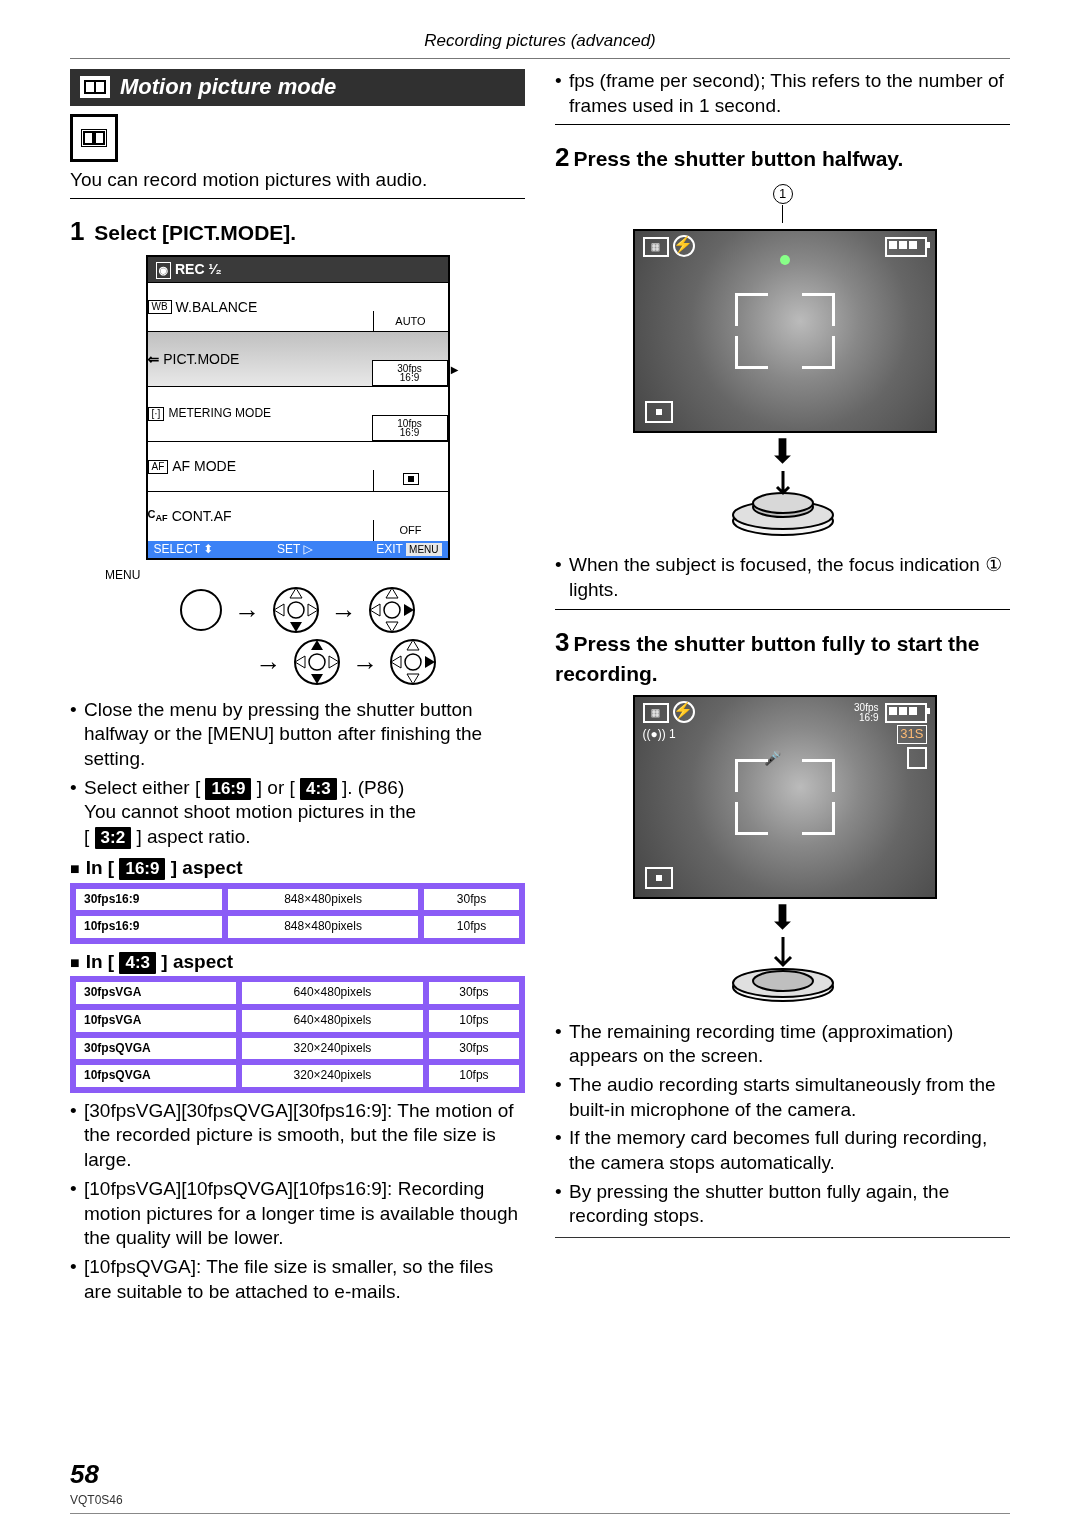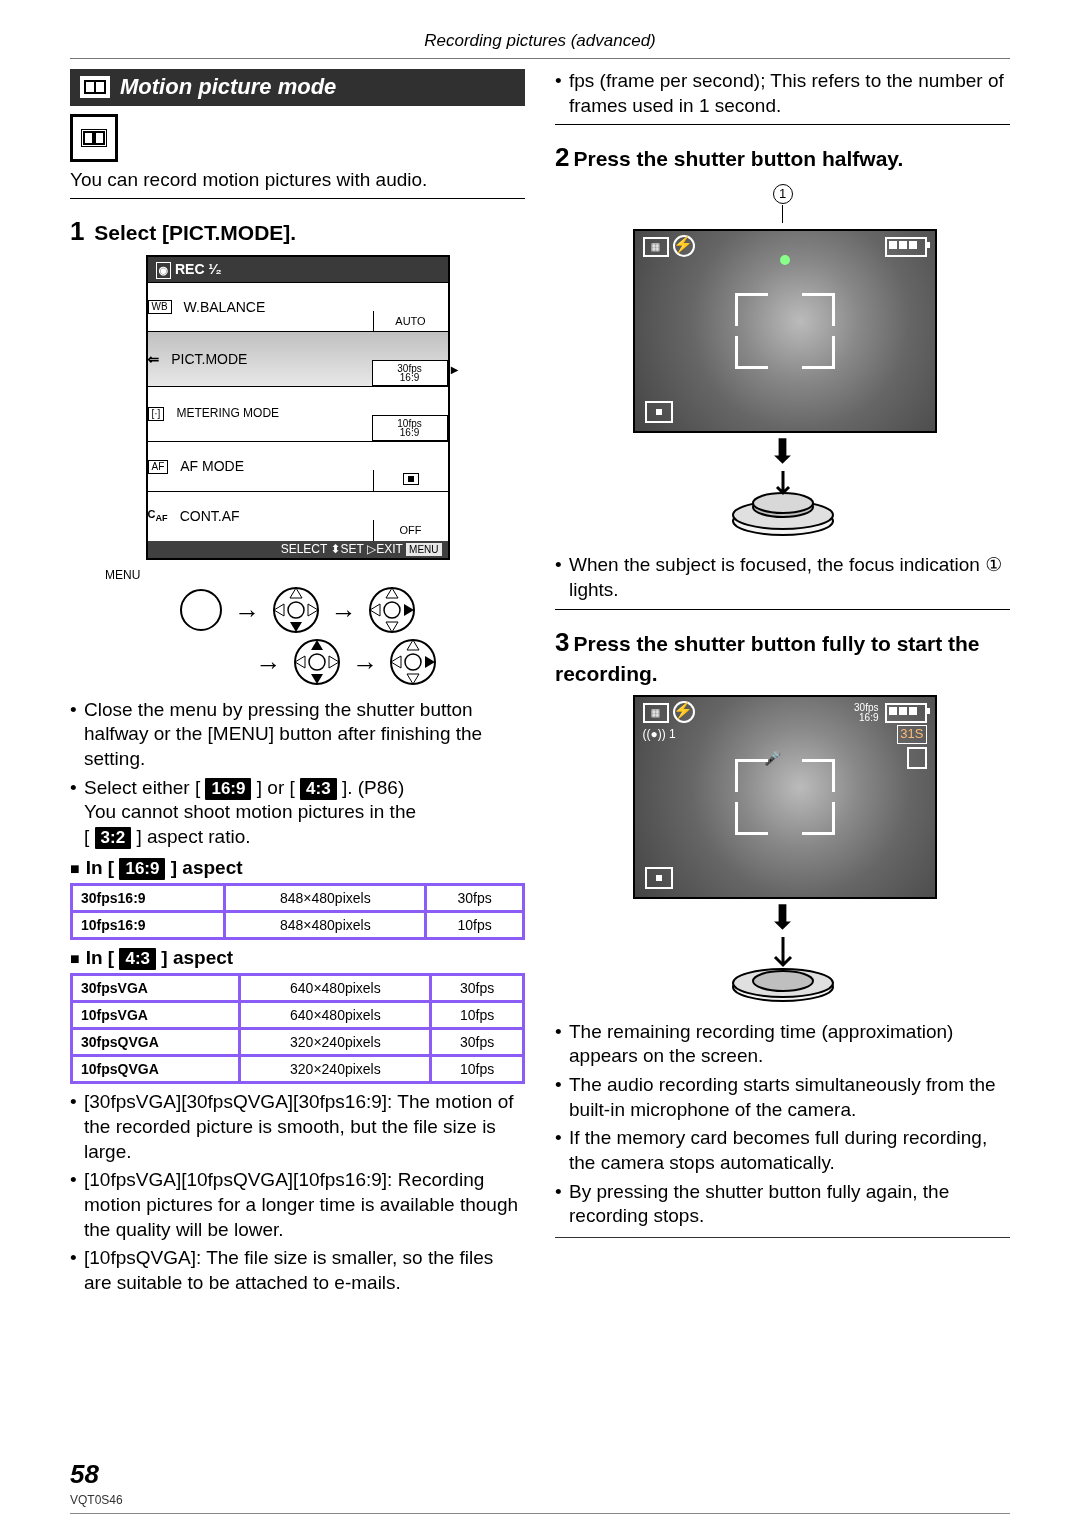--- a/index.html
+++ b/index.html
@@ -102,42 +102,42 @@
   .cam-menu .row {
     display: flex;
     align-items: center;
     border-top: 1px solid #000;
   }
   .cam-menu .row .lbl {
     flex: 1;
     padding: 3px 0;
     display: flex;
     align-items: center;
-    gap: 12px;
+    gap: 4px;
     border-radius: 8px;
   }
   .cam-menu .row .val {
     width: 70px;
     border-left: 1px solid #000;
     text-align: center;
     font-size: 11px;
     padding: 3px 2px;
     position: relative;
     margin-top: 28px;
   }
   .cam-menu .row.sel {
     background: linear-gradient(#c0c0c0,#e8e8e8);
   }
   .cam-menu .row.sel .val { background:#fff; border:1px solid #000;}
   .cam-menu .ftr {
-    background: #404040;
+    background: #3b82f6;
     color: #fff;
     padding: 1px 6px;
     display: flex;
-    justify-content: flex-end;
+    justify-content: space-between;
     font-size: 12px;
     font-family: Arial Narrow, Arial;
   }
   .mini-box {
     display:inline-block; padding:0 3px; border:1px solid currentColor; font-size:10px; line-height:12px;
   }
   .menu-label { background:#e8e8e8; color:#000; padding:0 3px; font-size:10px; display:inline-block;}
   
   .navpads {
     text-align:center;
@@ -164,23 +164,23 @@
     font-weight:bold;
     margin:6px 0 2px 0;
   }
   .sub-head .sq { font-size:16px; margin-right:6px;}
   table.fps {
     border-collapse: collapse;
     width: 100%;
     margin-bottom: 6px;
   }
   table.fps td {
-    border:3px solid #8b5cf6;
+    border:6px solid #8b5cf6;
     padding:3px 8px;
-    font-size:14px;
+    font-size:12px;
   }
   table.fps td:first-child { font-weight:bold; }
   table.fps td:nth-child(2){ text-align:center;}
   table.fps td:nth-child(3){ text-align:center;}
   
   .illus {
     width: 300px;
     margin: 8px auto;
   }
   .lcd {

